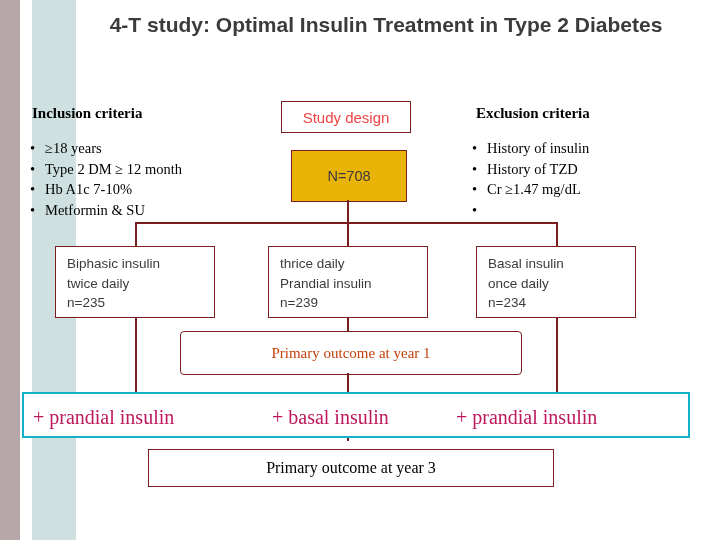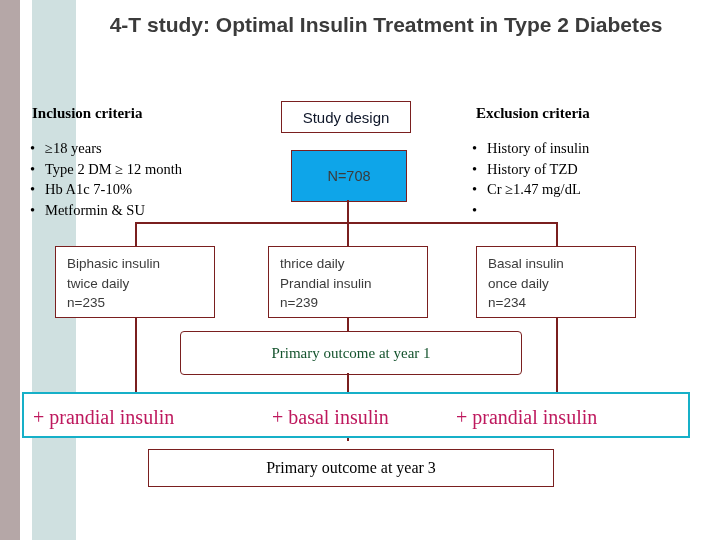--- a/index.html
+++ b/index.html
@@ -67,21 +67,21 @@
   .study-design-box {
     position: absolute;
     left: 281px;
     top: 101px;
     width: 128px;
     height: 30px;
     border: 1.5px solid #7a1f1f;
     background: #ffffff;
     font-family: "Liberation Sans", sans-serif;
     font-size: 15px;
-    color: #0f172a;
+    color: #ef4444;
     display: flex;
     align-items: center;
     justify-content: center;
   }
 
   .bullet-list {
     position: absolute;
     font-family: "Liberation Serif", serif;
     font-size: 14.5px;
     color: #000000;
@@ -97,21 +97,21 @@
     color: #000;
   }
 
   .n-box {
     position: absolute;
     left: 291px;
     top: 150px;
     width: 114px;
     height: 50px;
     border: 1.5px solid #7a1f1f;
-    background: #0ea5e9;
+    background: #eab308;
     font-family: "Liberation Sans", sans-serif;
     font-size: 14.5px;
     color: #3b3b3b;
     display: flex;
     align-items: center;
     justify-content: center;
   }
 
   .arm-box {
     position: absolute;
@@ -135,21 +135,21 @@
     position: absolute;
     left: 180px;
     top: 331px;
     width: 340px;
     height: 42px;
     border: 1.5px solid #7a1f1f;
     background: #ffffff;
     border-radius: 4px;
     font-family: "Liberation Serif", serif;
     font-size: 15px;
-    color: #14532d;
+    color: #c2410c;
     display: flex;
     align-items: center;
     justify-content: center;
   }
 
   .addon-bar {
     position: absolute;
     left: 22px;
     top: 392px;
     width: 668px;

